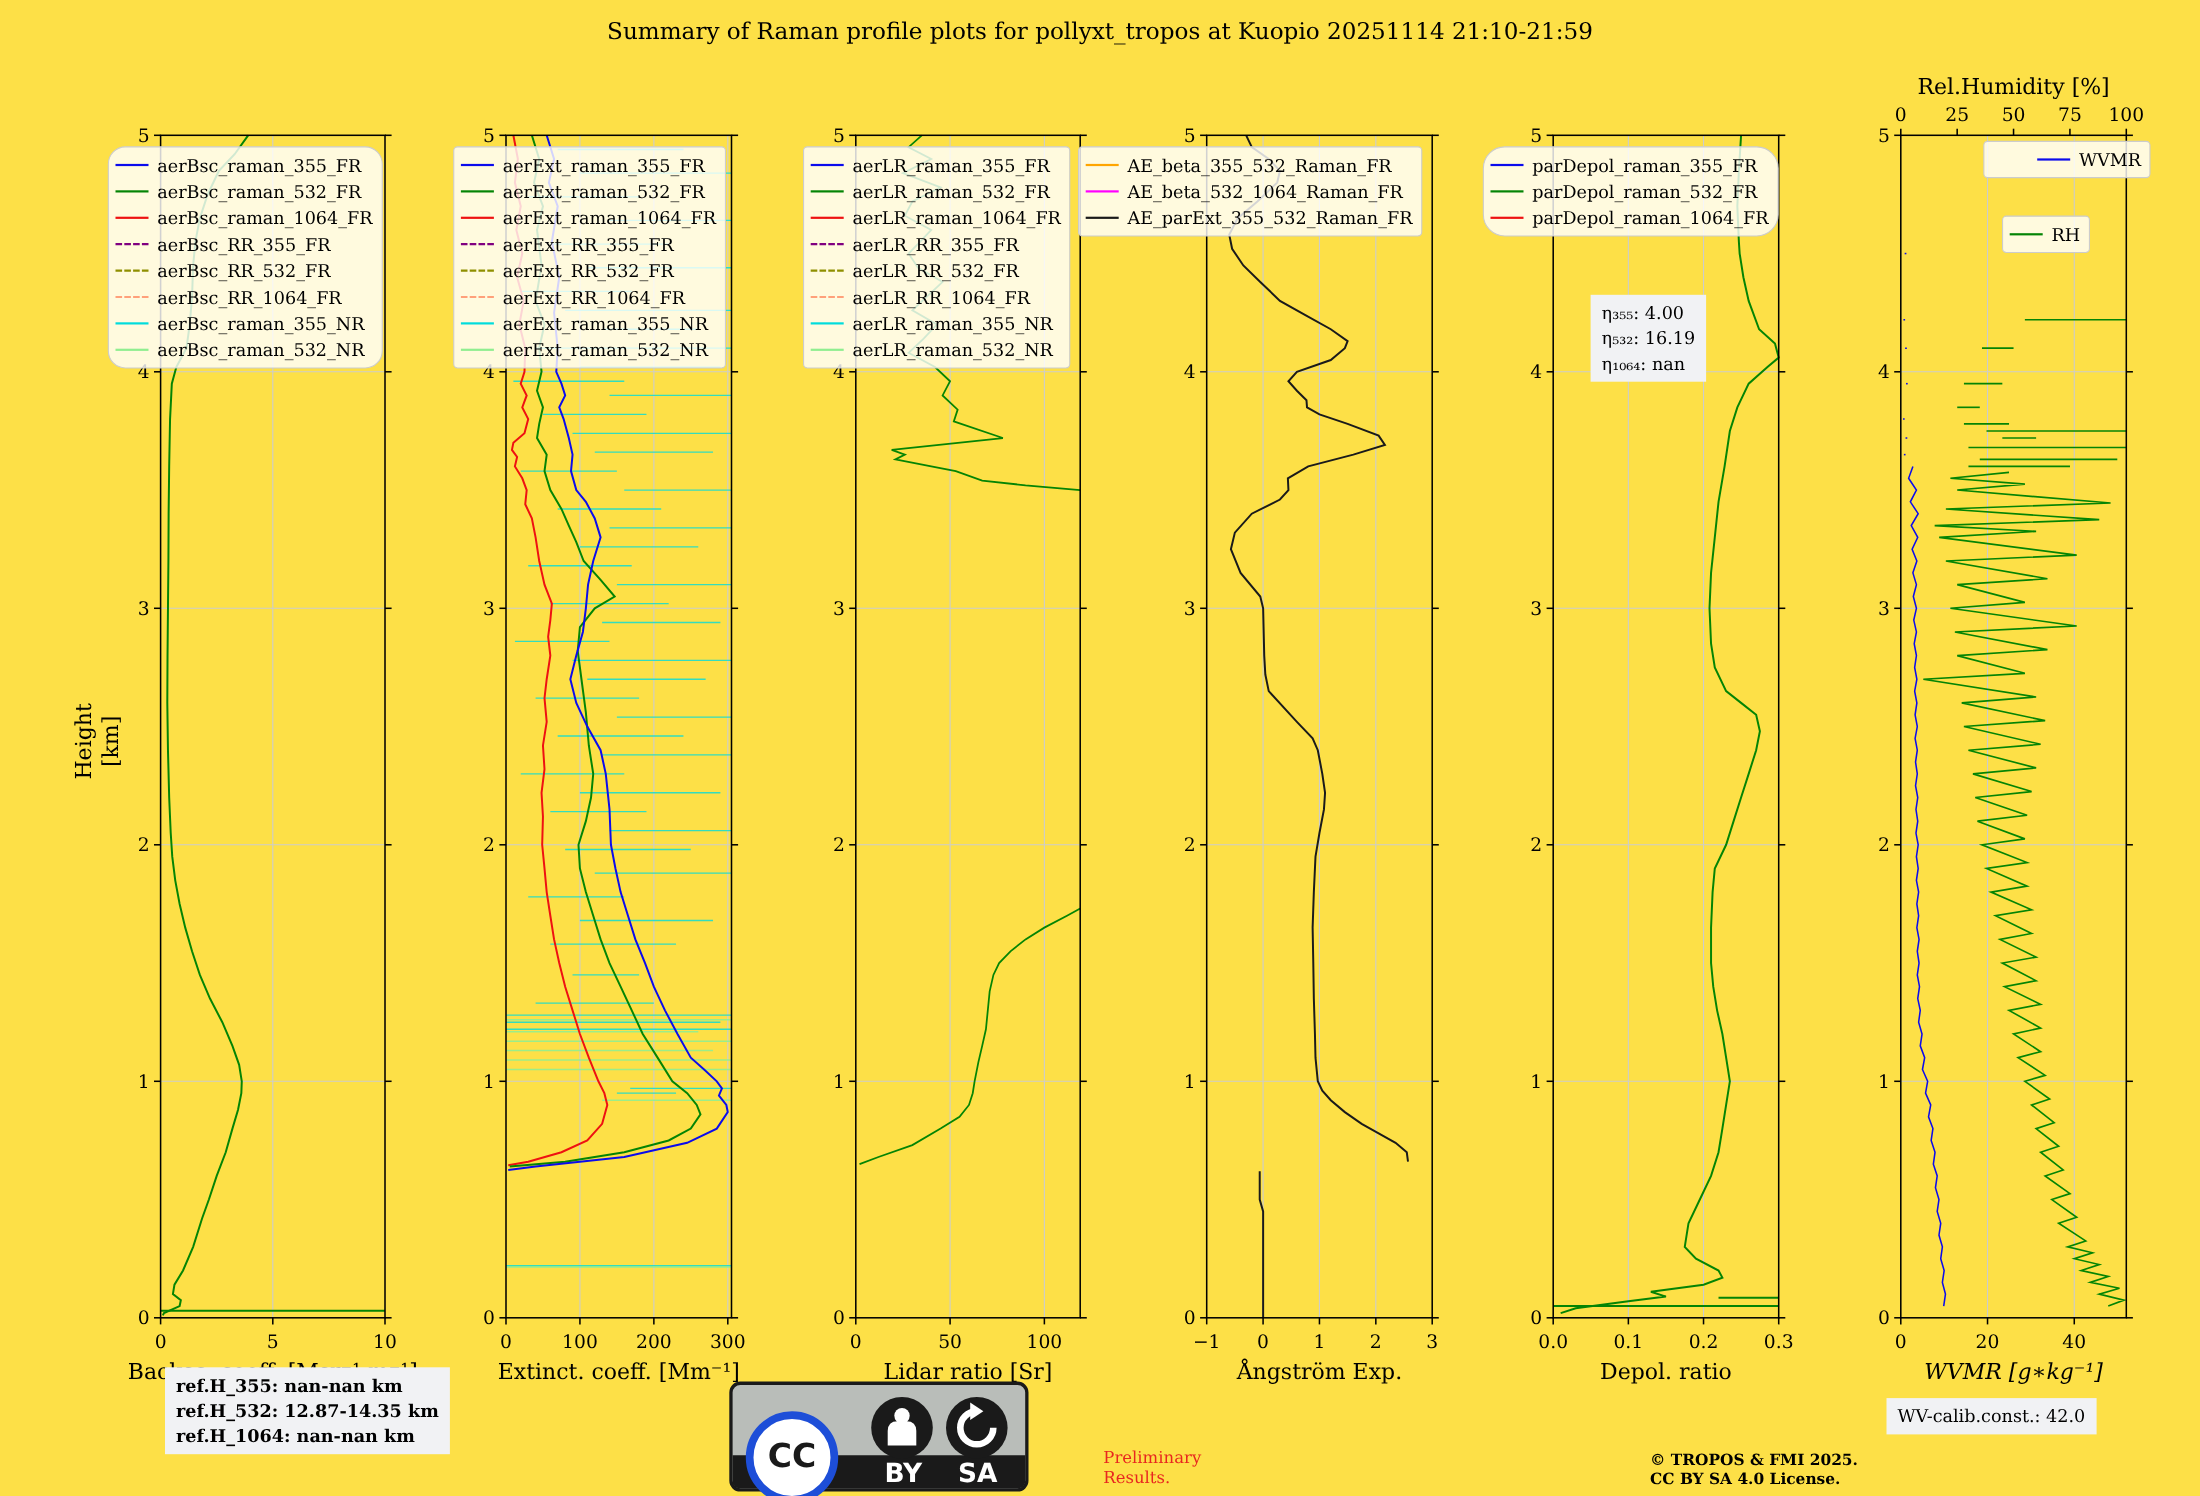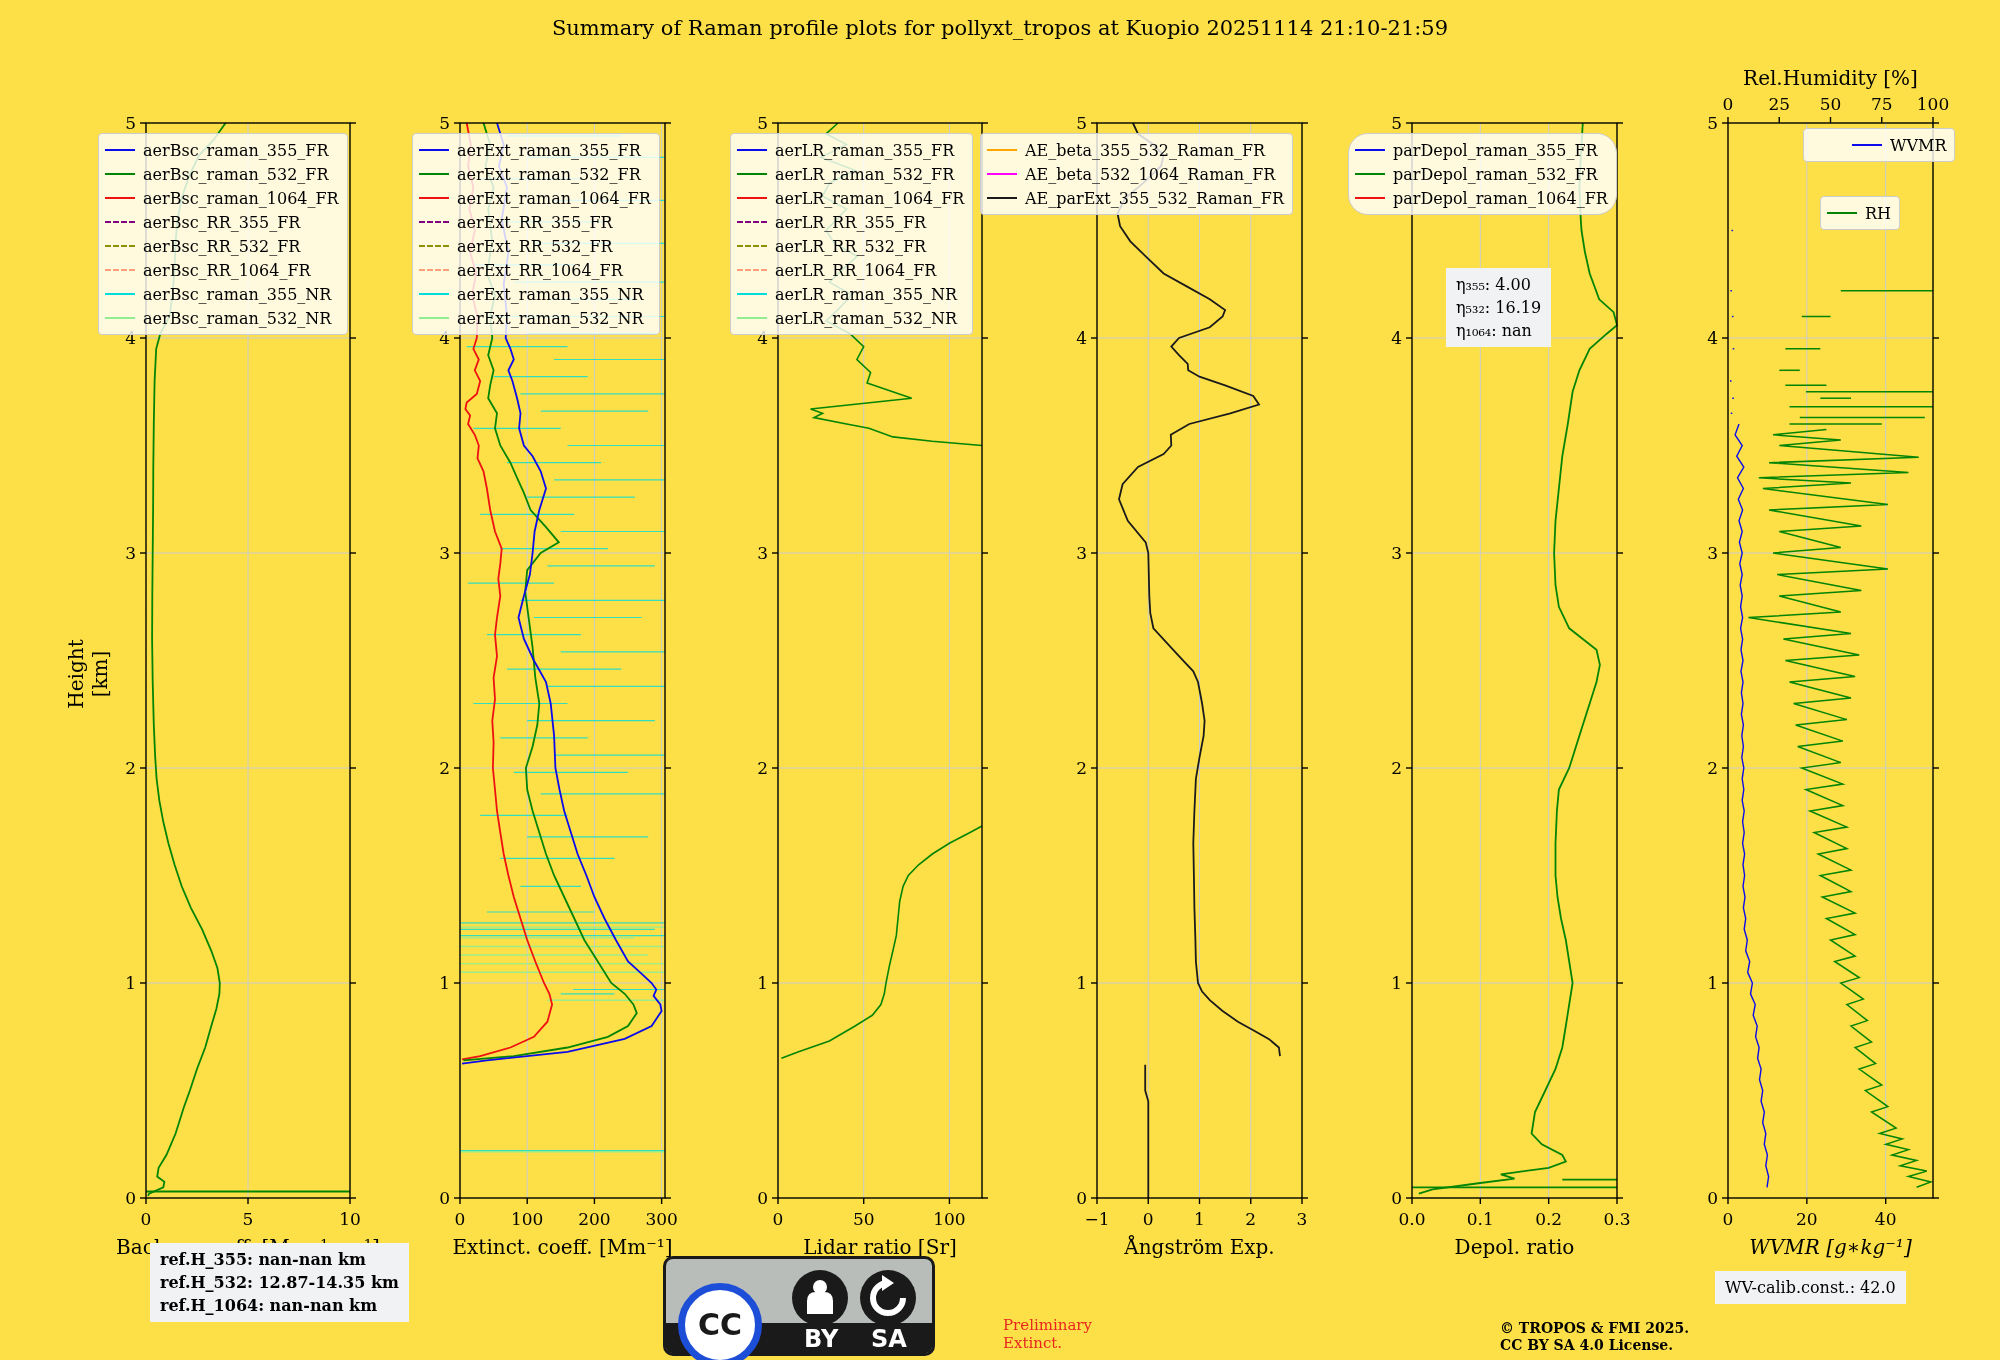--- a/index.html
+++ b/index.html
@@ -14,21 +14,21 @@
   .frame{fill:none;stroke:#000;stroke-width:1.4;}
   .tick{stroke:#000;stroke-width:1.4;}
   .tlab{font-family:"DejaVu Serif","Liberation Serif",serif;font-size:17px;fill:#000;}
   .alab{font-family:"DejaVu Serif","Liberation Serif",serif;font-size:20px;fill:#000;}
   .alab.it{font-style:italic;}
   .legend{position:absolute;background:rgba(255,255,255,0.82);border:1px solid #cccccc;
           border-radius:4px;padding:4px 8px 4px 6px;z-index:5;}
   .lgrow{display:flex;align-items:center;height:24px;white-space:nowrap;}
   .sw{display:inline-block;width:30px;border-top:2px solid #000;margin-right:8px;}
   .lgtxt{font-size:16px;}
-  .lg-0-0{left:98px;top:133px;} .lg-1-0{left:412px;top:133px;} .lg-2-0{left:730px;top:133px;}
+  .lg-0-0{left:98px;top:133px;border-radius:16px;} .lg-1-0{left:412px;top:133px;} .lg-2-0{left:730px;top:133px;}
   .lg-3-0{left:980px;top:133px;} .lg-4-0{left:1348px;top:133px;border-radius:20px;}
   .lg-5-0{left:1803px;top:128px;padding-left:48px;} .lg-5-1{left:1820px;top:196px;}
   .note{position:absolute;background:#f1f2f4;padding:5px 10px;font-size:16px;line-height:23px;z-index:4;}
   .eta-box{left:1446px;top:268px;}
   .ref-box{left:150px;top:1243px;font-weight:bold;}
   .wv-box{left:1715px;top:1271px;}
   .prelim{position:absolute;left:1003px;top:1316px;color:#e8261f;font-weight:normal;
           font-size:15px;line-height:18px;}
   .copyright{position:absolute;left:1500px;top:1320px;font-weight:bold;font-size:14px;line-height:17px;}
   
@@ -529,21 +529,21 @@
   <div class="note ref-box">
     <div>ref.H_355: nan-nan km</div>
     <div>ref.H_532: 12.87-14.35 km</div>
     <div>ref.H_1064: nan-nan km</div>
   </div>
 
   <div class="note wv-box">WV-calib.const.: 42.0</div>
 
   <div class="prelim">
     <div>Preliminary</div>
-    <div>Extinct.</div>
+    <div>Results.</div>
   </div>
 
   <div class="copyright">
     <div>© TROPOS &amp; FMI 2025.</div>
     <div>CC BY SA 4.0 License.</div>
   </div>
 
   <div class="cc-badge">
     <div class="cc-strip">
       <span class="cc-by">BY</span>

